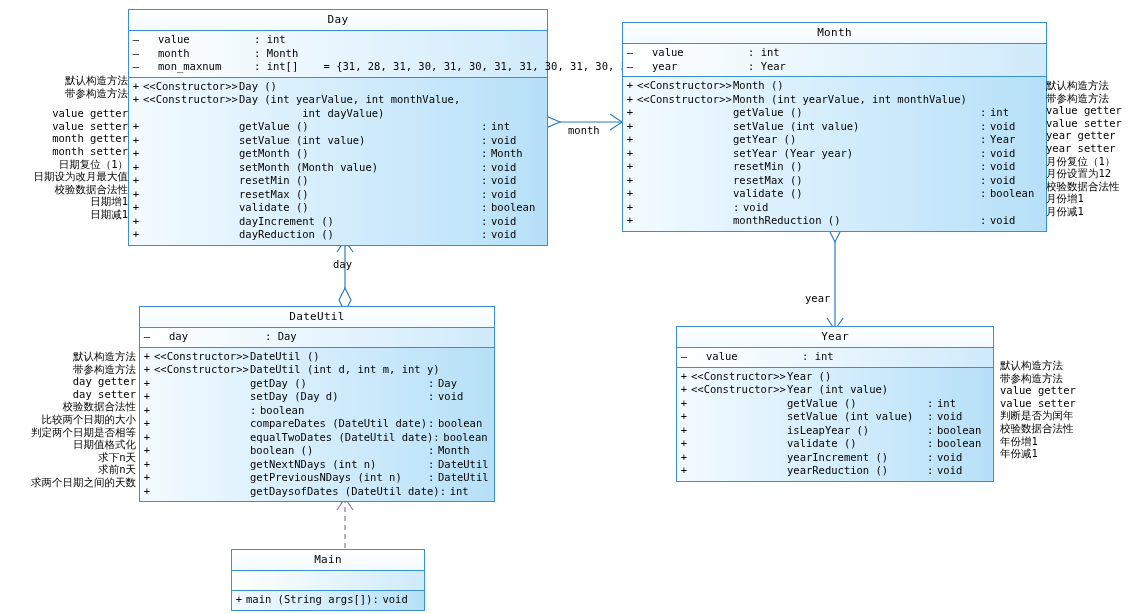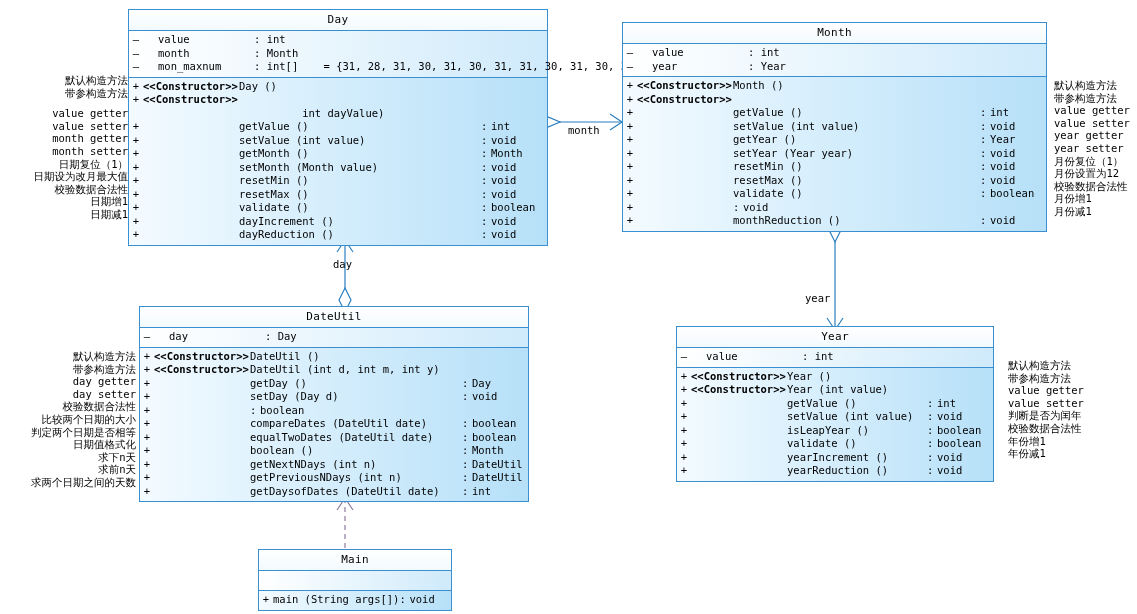--- a/index.html
+++ b/index.html
@@ -66,21 +66,20 @@
   }
   .vis {
     width: 14px;
     min-width: 14px;
     text-align: center;
   }
   .stereo {
     width: 96px;
     min-width: 96px;
     white-space: pre;
-    font-weight: bold;
   }
   .sig {
     flex: 1 1 auto;
     white-space: pre;
   }
   .type-sep {
     width: 10px;
     min-width: 10px;
     text-align: left;
   }
@@ -93,21 +92,21 @@
   .attr-type { white-space: pre; }
 
   
   .note-col {
     position: absolute;
     font-size: 10.5px;
     line-height: 12.6px;
     color: #000;
     white-space: pre;
   }
-  .note-col .nline { display: block; padding-left: 8px; }
+  .note-col .nline { display: block; }
   .note-col.right-align { text-align: right; }
   .note-col.left-align { text-align: left; }
   .note-gap { display: block; height: 8px; }
 
   
   .edge-label {
     position: absolute;
     font-size: 10.5px;
     color: #000;
     background: transparent;
@@ -154,21 +153,21 @@
 
   <div class="uml-class" style="left:128px; top:9px; width:420px;">
     <div class="uml-title">Day</div>
     <div class="uml-attrs">
         <div class="row"><span class="vis">–</span><span class="attr-name">value</span><span class="attr-type">: int</span></div>
         <div class="row"><span class="vis">–</span><span class="attr-name">month</span><span class="attr-type">: Month</span></div>
         <div class="row"><span class="vis">–</span><span class="attr-name">mon_maxnum</span><span class="attr-type">: int[]    = {31, 28, 31, 30, 31, 30, 31, 31, 30, 31, 30, 31}</span></div>
       </div>
     <div class="uml-ops">
         <div class="row"><span class="vis">+</span><span class="stereo">&lt;&lt;Constructor&gt;&gt;</span><span class="sig">Day ()</span><span class="type-sep"></span><span class="rtype"></span></div>
-        <div class="row"><span class="vis">+</span><span class="stereo">&lt;&lt;Constructor&gt;&gt;</span><span class="type-sep"></span><span class="rtype"></span></div>
+        <div class="row"><span class="vis">+</span><span class="stereo">&lt;&lt;Constructor&gt;&gt;</span><span class="sig">Day (int yearValue, int monthValue,</span><span class="type-sep"></span><span class="rtype"></span></div>
         <div class="row"><span class="vis"></span><span class="stereo"></span><span class="sig">          int dayValue)</span><span class="type-sep"></span><span class="rtype"></span></div>
         <div class="row"><span class="vis">+</span><span class="stereo"></span><span class="sig">getValue ()</span><span class="type-sep">:</span><span class="rtype">int</span></div>
         <div class="row"><span class="vis">+</span><span class="stereo"></span><span class="sig">setValue (int value)</span><span class="type-sep">:</span><span class="rtype">void</span></div>
         <div class="row"><span class="vis">+</span><span class="stereo"></span><span class="sig">getMonth ()</span><span class="type-sep">:</span><span class="rtype">Month</span></div>
         <div class="row"><span class="vis">+</span><span class="stereo"></span><span class="sig">setMonth (Month value)</span><span class="type-sep">:</span><span class="rtype">void</span></div>
         <div class="row"><span class="vis">+</span><span class="stereo"></span><span class="sig">resetMin ()</span><span class="type-sep">:</span><span class="rtype">void</span></div>
         <div class="row"><span class="vis">+</span><span class="stereo"></span><span class="sig">resetMax ()</span><span class="type-sep">:</span><span class="rtype">void</span></div>
         <div class="row"><span class="vis">+</span><span class="stereo"></span><span class="sig">validate ()</span><span class="type-sep">:</span><span class="rtype">boolean</span></div>
         <div class="row"><span class="vis">+</span><span class="stereo"></span><span class="sig">dayIncrement ()</span><span class="type-sep">:</span><span class="rtype">void</span></div>
         <div class="row"><span class="vis">+</span><span class="stereo"></span><span class="sig">dayReduction ()</span><span class="type-sep">:</span><span class="rtype">void</span></div>
@@ -176,34 +175,34 @@
   </div>
 
   <div class="uml-class" style="left:622px; top:22px; width:425px;">
     <div class="uml-title">Month</div>
     <div class="uml-attrs">
         <div class="row"><span class="vis">–</span><span class="attr-name">value</span><span class="attr-type">: int</span></div>
         <div class="row"><span class="vis">–</span><span class="attr-name">year</span><span class="attr-type">: Year</span></div>
       </div>
     <div class="uml-ops">
         <div class="row"><span class="vis">+</span><span class="stereo">&lt;&lt;Constructor&gt;&gt;</span><span class="sig">Month ()</span><span class="type-sep"></span><span class="rtype"></span></div>
-        <div class="row"><span class="vis">+</span><span class="stereo">&lt;&lt;Constructor&gt;&gt;</span><span class="type-sep"></span><span class="rtype"></span></div>
+        <div class="row"><span class="vis">+</span><span class="stereo">&lt;&lt;Constructor&gt;&gt;</span><span class="sig">Month (int yearValue, int monthValue)</span><span class="type-sep"></span><span class="rtype"></span></div>
         <div class="row"><span class="vis">+</span><span class="stereo"></span><span class="sig">getValue ()</span><span class="type-sep">:</span><span class="rtype">int</span></div>
         <div class="row"><span class="vis">+</span><span class="stereo"></span><span class="sig">setValue (int value)</span><span class="type-sep">:</span><span class="rtype">void</span></div>
         <div class="row"><span class="vis">+</span><span class="stereo"></span><span class="sig">getYear ()</span><span class="type-sep">:</span><span class="rtype">Year</span></div>
         <div class="row"><span class="vis">+</span><span class="stereo"></span><span class="sig">setYear (Year year)</span><span class="type-sep">:</span><span class="rtype">void</span></div>
         <div class="row"><span class="vis">+</span><span class="stereo"></span><span class="sig">resetMin ()</span><span class="type-sep">:</span><span class="rtype">void</span></div>
         <div class="row"><span class="vis">+</span><span class="stereo"></span><span class="sig">resetMax ()</span><span class="type-sep">:</span><span class="rtype">void</span></div>
         <div class="row"><span class="vis">+</span><span class="stereo"></span><span class="sig">validate ()</span><span class="type-sep">:</span><span class="rtype">boolean</span></div>
         <div class="row"><span class="vis">+</span><span class="stereo"></span><span class="type-sep">:</span><span class="rtype">void</span></div>
         <div class="row"><span class="vis">+</span><span class="stereo"></span><span class="sig">monthReduction ()</span><span class="type-sep">:</span><span class="rtype">void</span></div>
       </div>
   </div>
 
-  <div class="uml-class" style="left:139px; top:306px; width:390px;">
+  <div class="uml-class" style="left:139px; top:306px; width:356px;">
     <div class="uml-title">DateUtil</div>
     <div class="uml-attrs">
         <div class="row"><span class="vis">–</span><span class="attr-name">day</span><span class="attr-type">: Day</span></div>
       </div>
     <div class="uml-ops">
         <div class="row"><span class="vis">+</span><span class="stereo">&lt;&lt;Constructor&gt;&gt;</span><span class="sig">DateUtil ()</span><span class="type-sep"></span><span class="rtype"></span></div>
         <div class="row"><span class="vis">+</span><span class="stereo">&lt;&lt;Constructor&gt;&gt;</span><span class="sig">DateUtil (int d, int m, int y)</span><span class="type-sep"></span><span class="rtype"></span></div>
         <div class="row"><span class="vis">+</span><span class="stereo"></span><span class="sig">getDay ()</span><span class="type-sep">:</span><span class="rtype">Day</span></div>
         <div class="row"><span class="vis">+</span><span class="stereo"></span><span class="sig">setDay (Day d)</span><span class="type-sep">:</span><span class="rtype">void</span></div>
         <div class="row"><span class="vis">+</span><span class="stereo"></span><span class="type-sep">:</span><span class="rtype">boolean</span></div>
@@ -226,21 +225,21 @@
         <div class="row"><span class="vis">+</span><span class="stereo">&lt;&lt;Constructor&gt;&gt;</span><span class="sig">Year (int value)</span><span class="type-sep"></span><span class="rtype"></span></div>
         <div class="row"><span class="vis">+</span><span class="stereo"></span><span class="sig">getValue ()</span><span class="type-sep">:</span><span class="rtype">int</span></div>
         <div class="row"><span class="vis">+</span><span class="stereo"></span><span class="sig">setValue (int value)</span><span class="type-sep">:</span><span class="rtype">void</span></div>
         <div class="row"><span class="vis">+</span><span class="stereo"></span><span class="sig">isLeapYear ()</span><span class="type-sep">:</span><span class="rtype">boolean</span></div>
         <div class="row"><span class="vis">+</span><span class="stereo"></span><span class="sig">validate ()</span><span class="type-sep">:</span><span class="rtype">boolean</span></div>
         <div class="row"><span class="vis">+</span><span class="stereo"></span><span class="sig">yearIncrement ()</span><span class="type-sep">:</span><span class="rtype">void</span></div>
         <div class="row"><span class="vis">+</span><span class="stereo"></span><span class="sig">yearReduction ()</span><span class="type-sep">:</span><span class="rtype">void</span></div>
       </div>
   </div>
 
-  <div class="uml-class" style="left:258px; top:549px; width:194px;">
+  <div class="uml-class" style="left:231px; top:549px; width:194px;">
     <div class="uml-title">Main</div>
     <div class="uml-attrs empty"></div>
     <div class="uml-ops">
         <div class="row"><span class="vis">+</span><span class="sig">main (String args[])</span><span class="type-sep">:</span><span class="rtype">void</span></div>
       </div>
   </div>
 
   <div class="note-col right-align" style="left:0px; top:74px; width:128px;"><span class="nline">默认构造方法</span><span class="nline">带参构造方法</span><span class="note-gap">&nbsp;</span><span class="nline">value getter</span><span class="nline">value setter</span><span class="nline">month getter</span><span class="nline">month setter</span><span class="nline">日期复位（1）</span><span class="nline">日期设为改月最大值</span><span class="nline">校验数据合法性</span><span class="nline">日期增1</span><span class="nline">日期减1</span></div>
 
   <div class="note-col left-align" style="left:1046px; top:79px; width:91px;"><span class="nline">默认构造方法</span><span class="nline">带参构造方法</span><span class="nline">value getter</span><span class="nline">value setter</span><span class="nline">year getter</span><span class="nline">year setter</span><span class="nline">月份复位（1）</span><span class="nline">月份设置为12</span><span class="nline">校验数据合法性</span><span class="nline">月份增1</span><span class="nline">月份减1</span></div>

